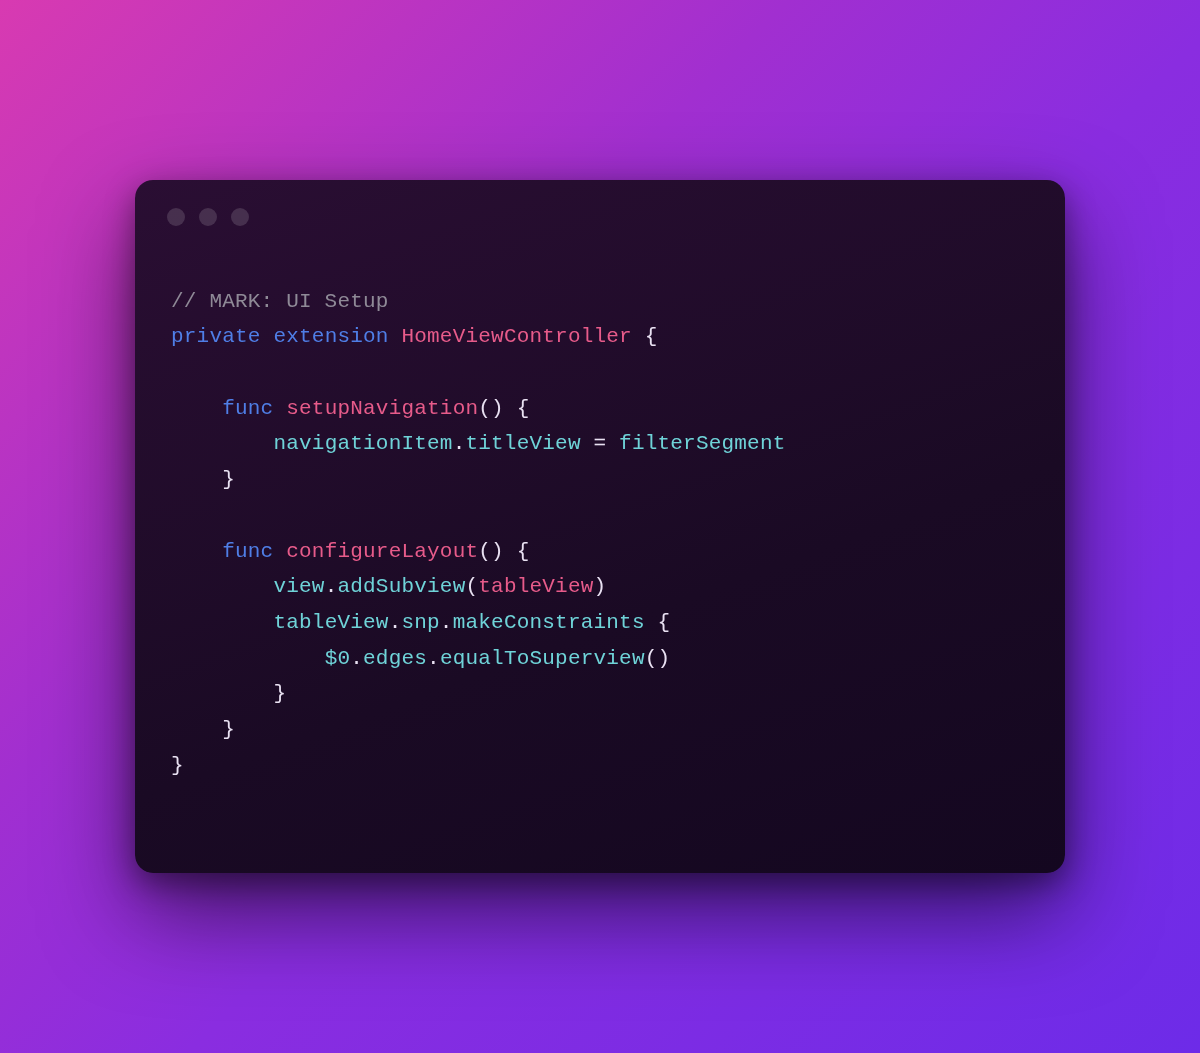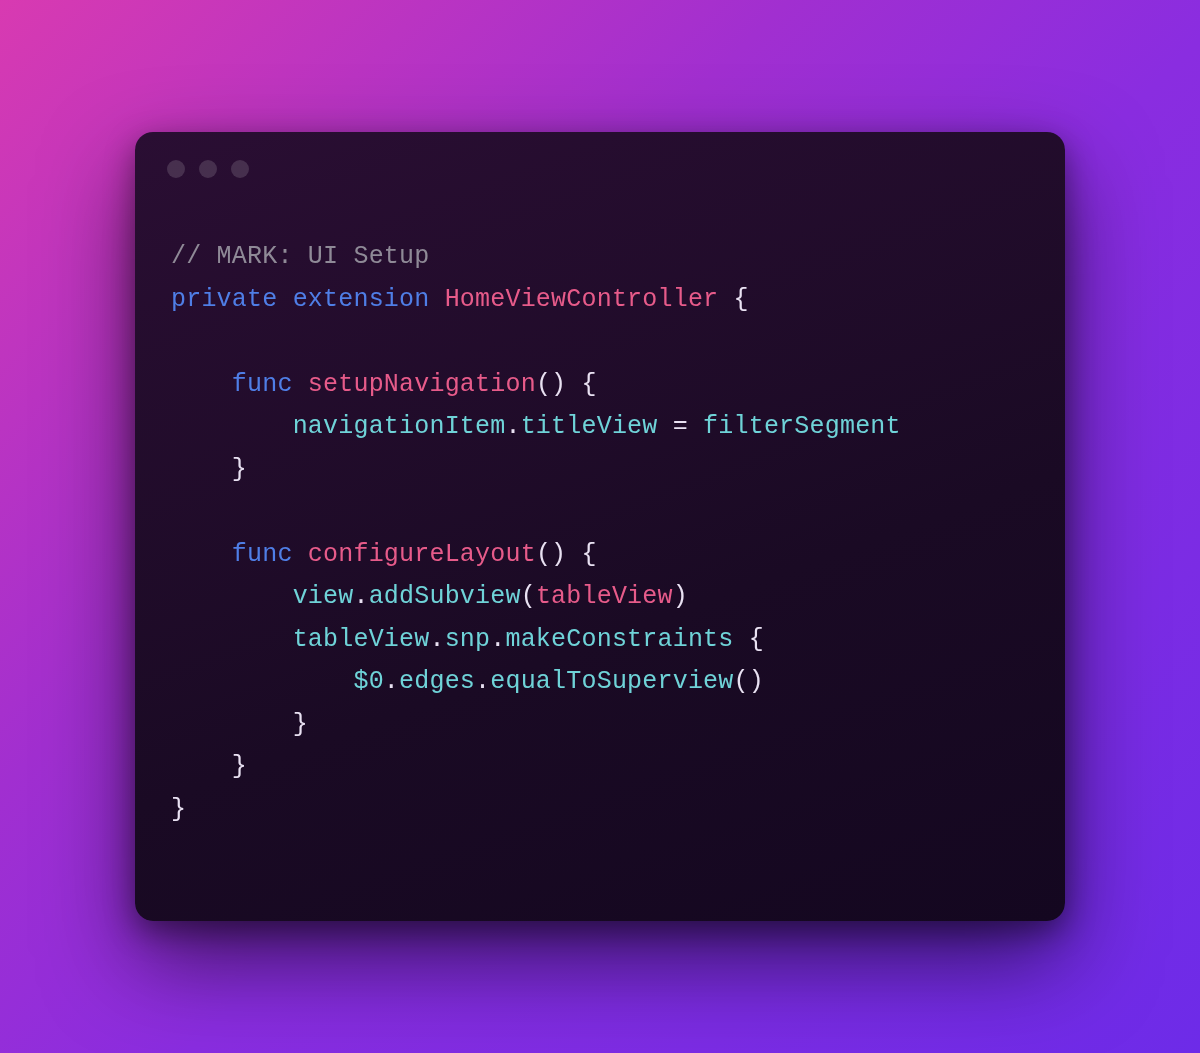--- a/index.html
+++ b/index.html
@@ -30,21 +30,21 @@
     padding: 28px 32px 0 32px;
   }
   .dot {
     width: 18px;
     height: 18px;
     border-radius: 50%;
     background: rgba(255,255,255,0.14);
   }
   .code {
     padding: 58px 36px 90px 36px;
-    font-size: 25px;
+    font-size: 21px;
     line-height: 1.70;
     white-space: pre;
     color: #e9e1f2;
     letter-spacing: 0.2px;
   }
   .tok-comment { color: #8f8a97; }
   .tok-keyword { color: #4f7ee6; }
   .tok-type    { color: #e75b8a; }
   .tok-func    { color: #e75b8a; }
   .tok-id      { color: #6fd3d8; }

